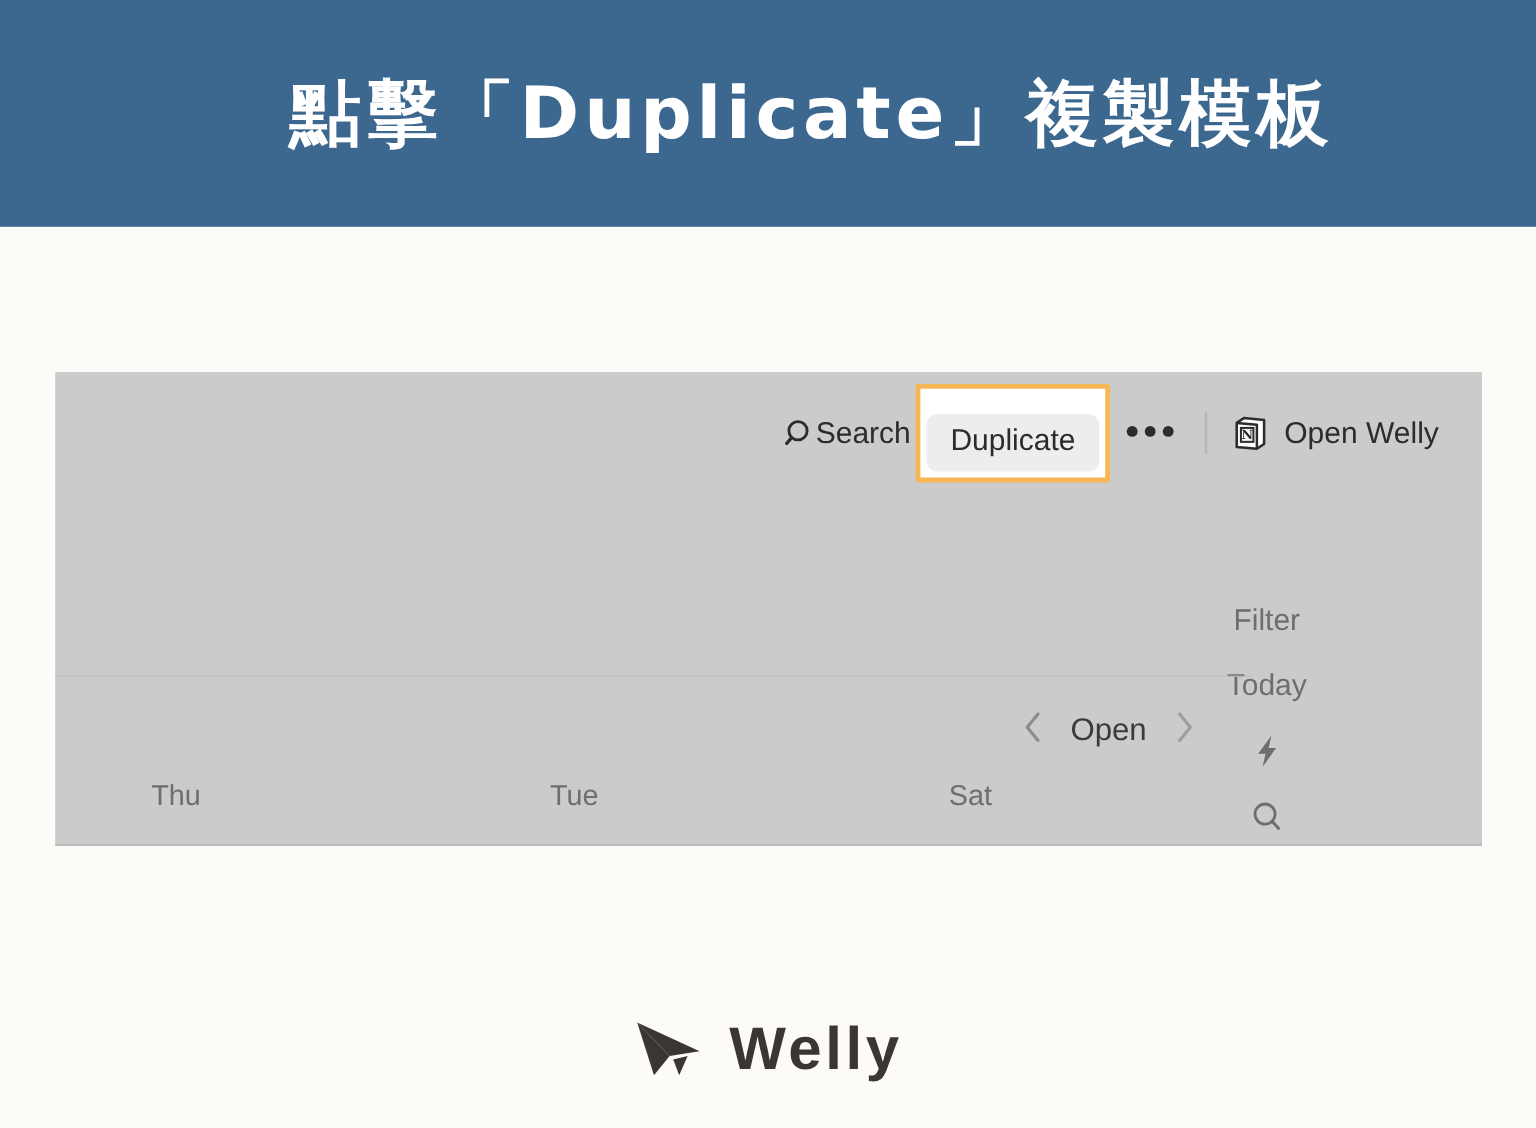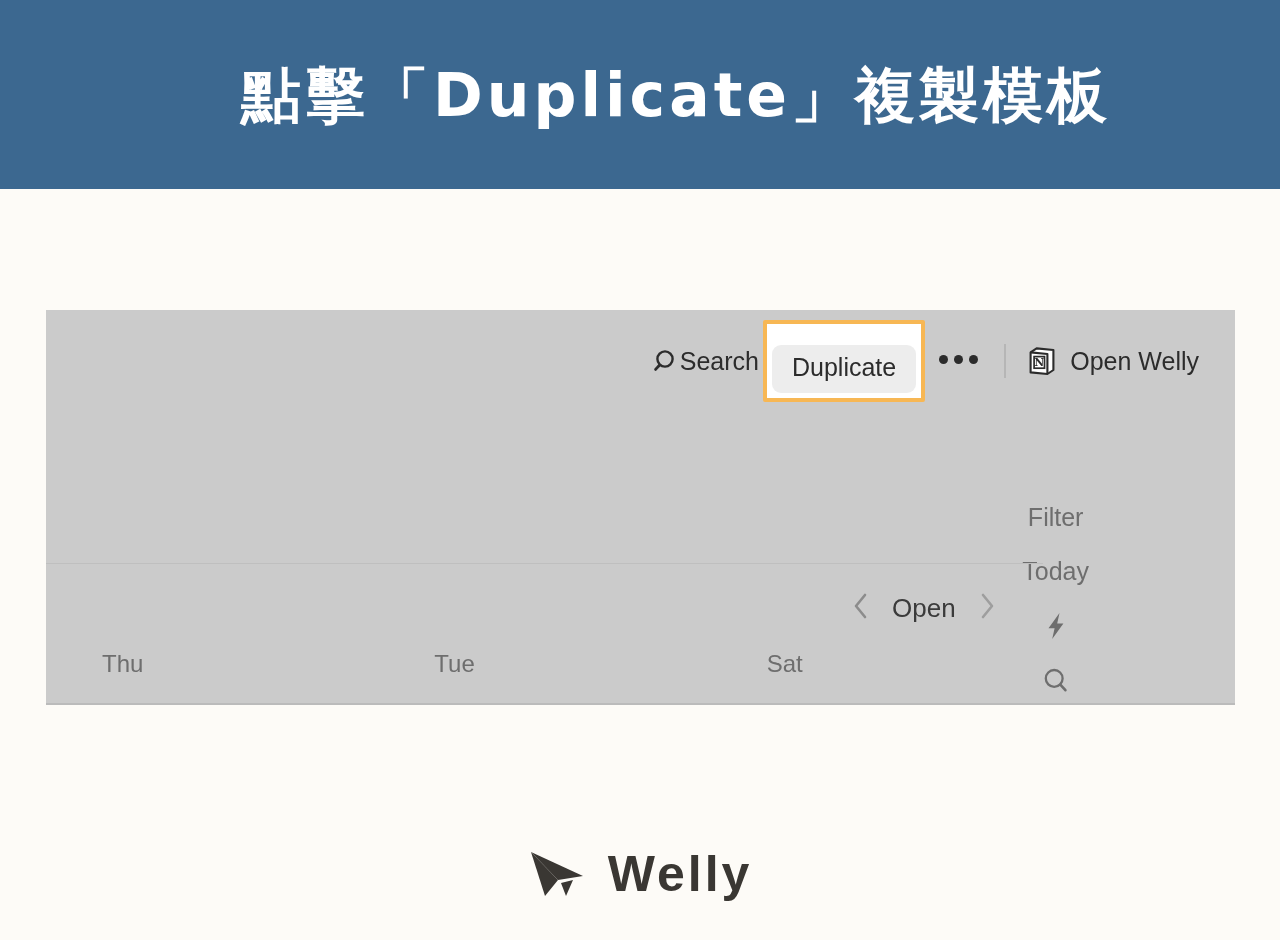--- a/index.html
+++ b/index.html
@@ -171,21 +171,21 @@
     left: 0;
     top: 340px;
     width: 997px;
     height: 53px;
     display: flex;
   }
   .weekday-cell {
     flex: 1;
     font-size: 24px;
     color: #6E6E6E;
-    padding-left: 56px;
+    padding-left: 80px;
     box-sizing: border-box;
   }
   #calendar-bottom-line {
     position: absolute;
     left: 0;
     top: 393px;
     width: 1189px;
     height: 2px;
     background: #BBBBBB;
   }

